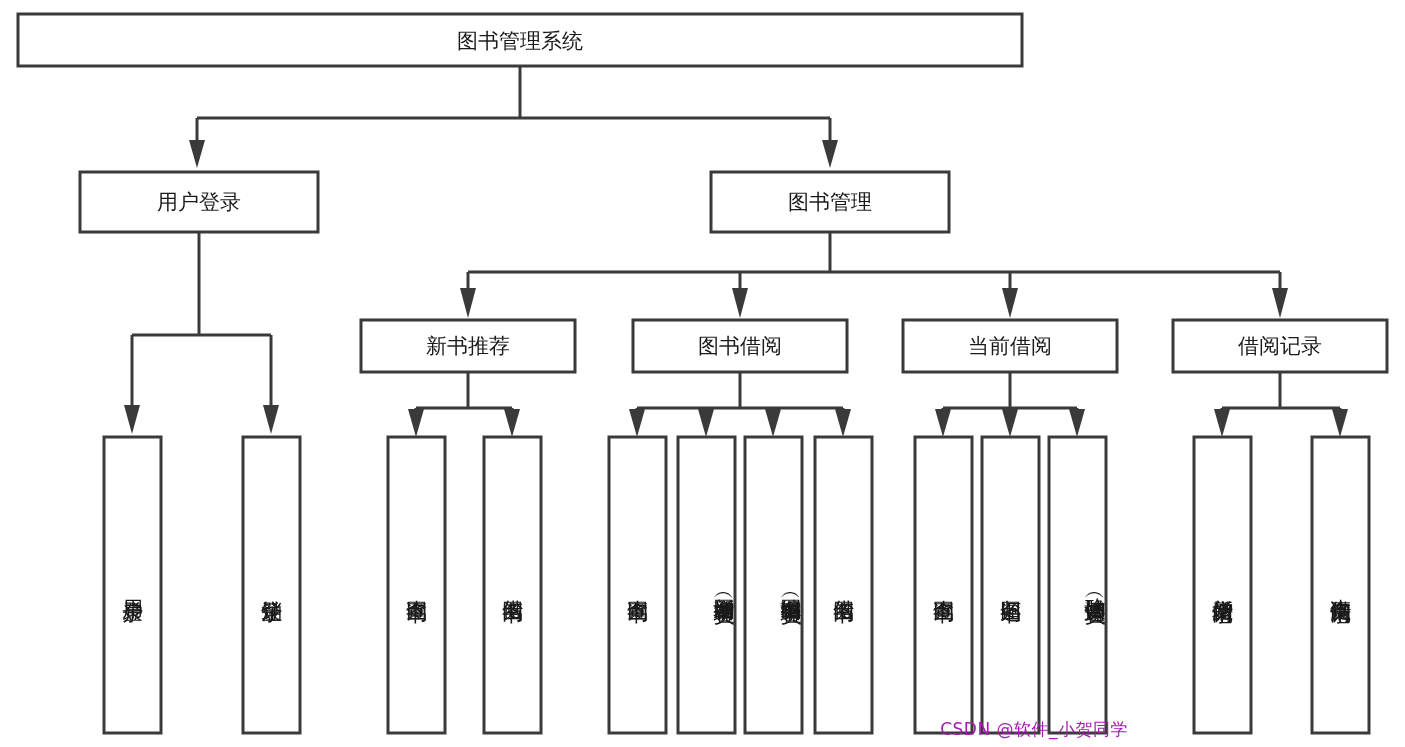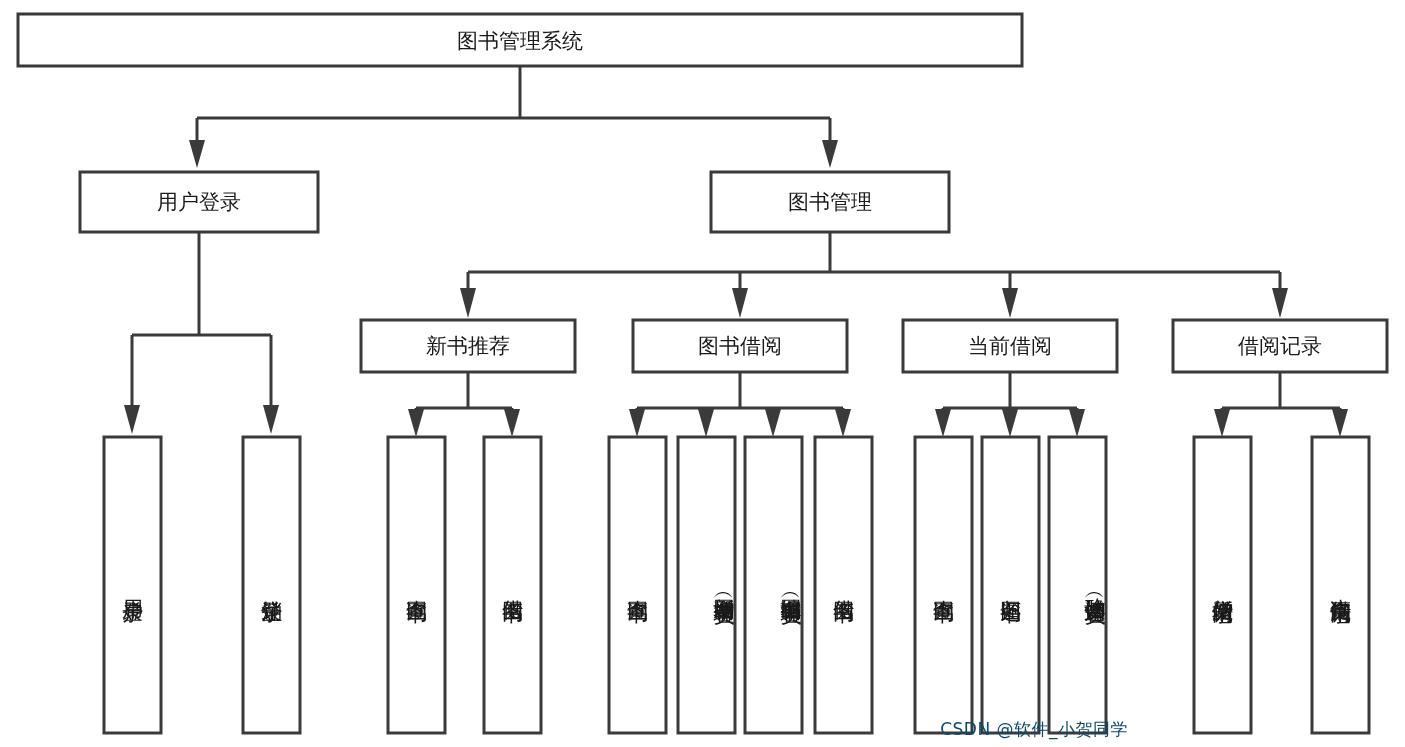--- a/index.html
+++ b/index.html
@@ -62,21 +62,21 @@
     justify-content: center;
     white-space: nowrap;
     pointer-events: none;
   }
   #watermark {
     position: absolute;
     right: 8px;
     bottom: 6px;
     font-family: "DejaVu Sans", "Liberation Sans", sans-serif;
     font-size: 17px;
-    color: #0c4a6e;
+    color: #a21caf;
     letter-spacing: 0.5px;
     white-space: nowrap;
   }
 </style>
 </head>
 <body>
 
 <div id="diagram-root">
 
   <svg id="chart-svg" viewBox="0 0 1405 747">

